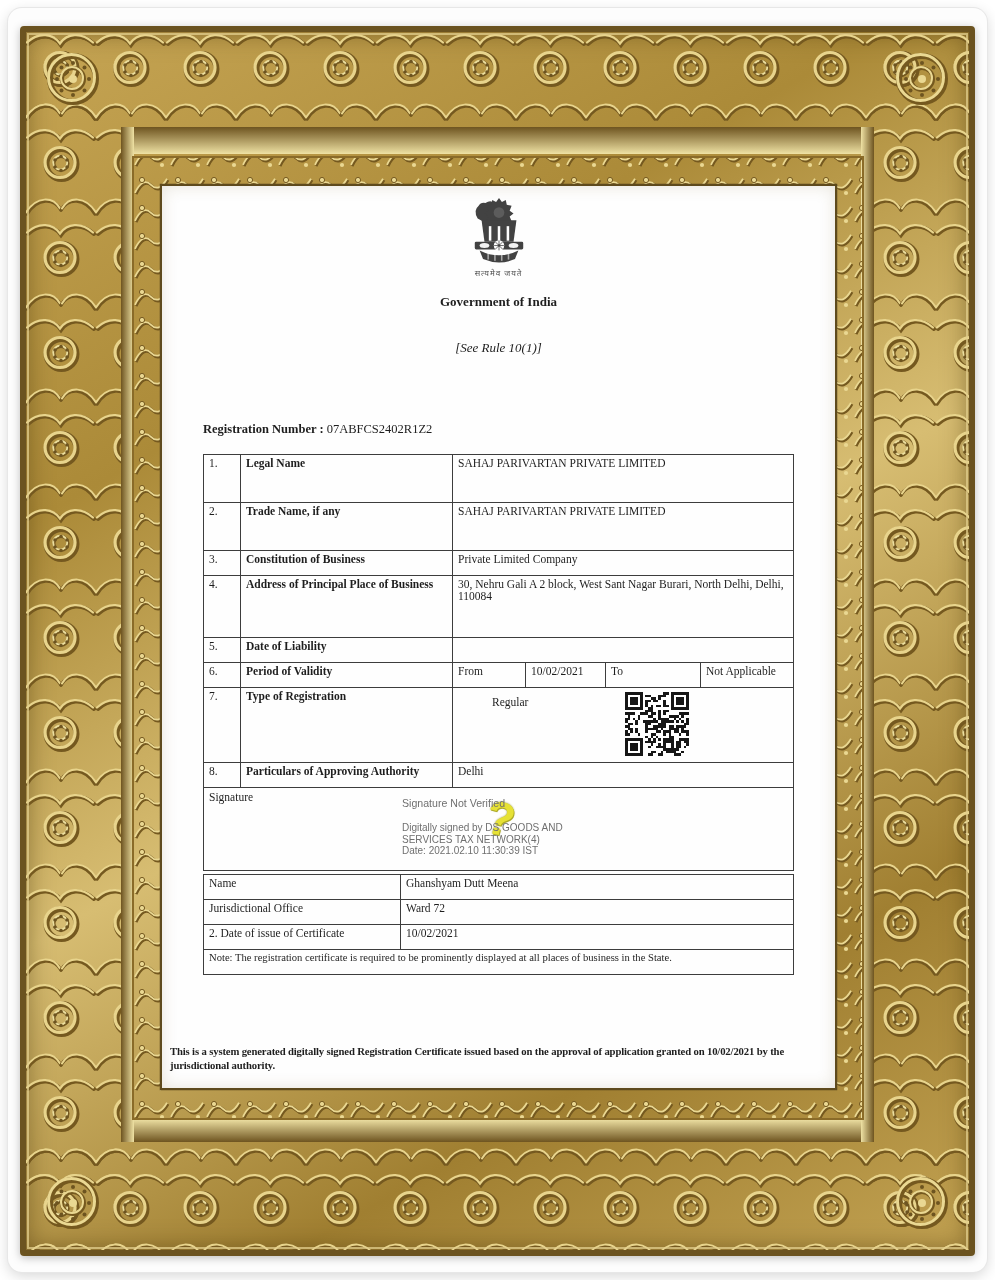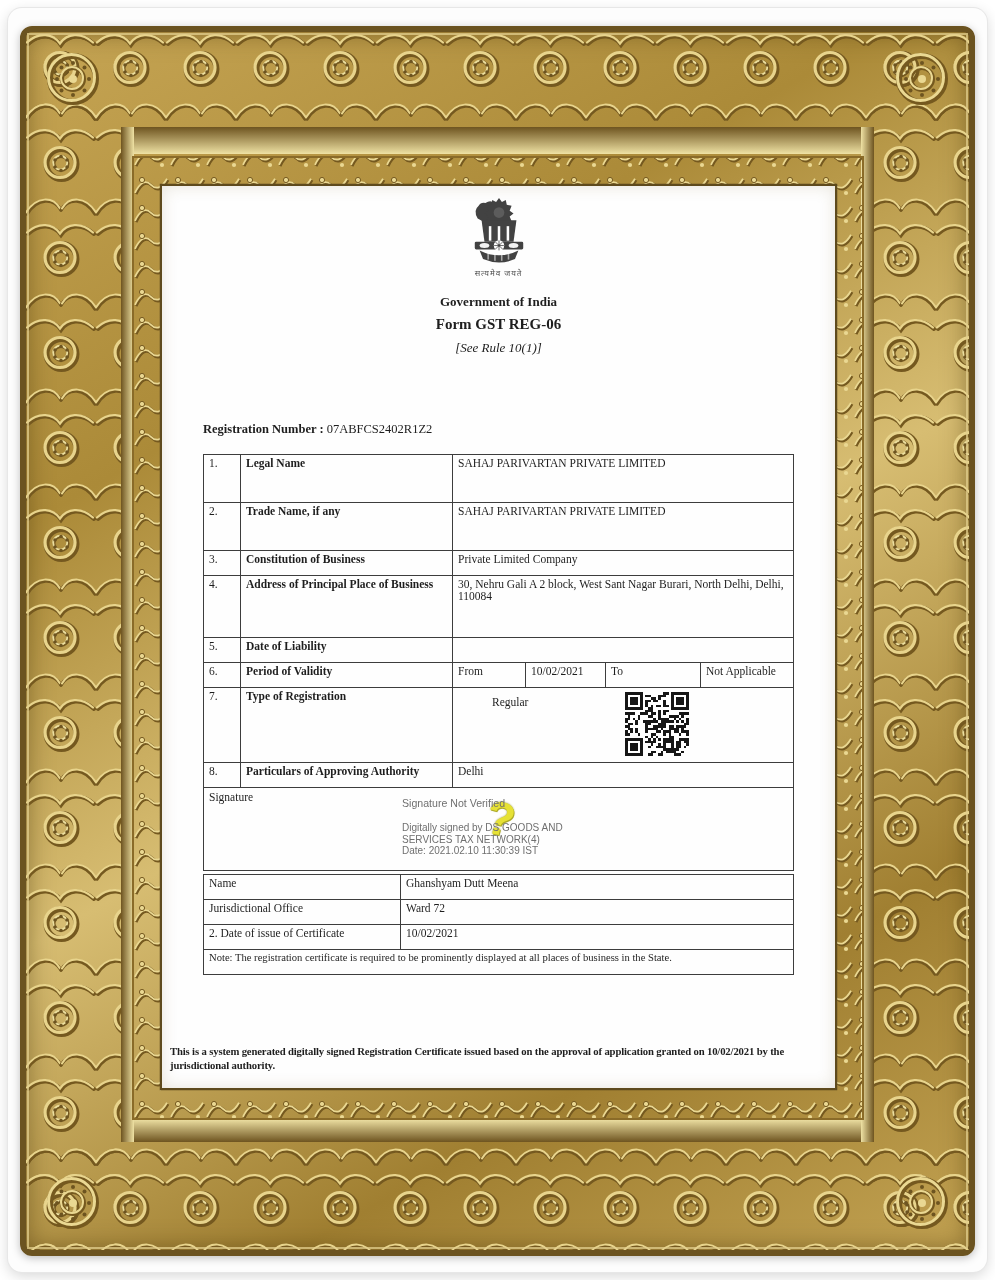--- a/index.html
+++ b/index.html
@@ -11,21 +11,21 @@
   }
   
   .photo{
     position:absolute;left:8px;top:8px;right:8px;bottom:8px;
     background:#fdfdfd;border-radius:14px;
     box-shadow:0 0 0 1px #e7e7e7, 0 4px 14px rgba(0,0,0,.16);
   }
   .frame{
     position:absolute;left:12px;top:18px;right:12px;bottom:16px;
     background:linear-gradient(150deg,#c6a554 0%,#ab8a38 28%,#d7bd72 52%,#a07f31 78%,#c2a252 100%);
-    border:6px solid #6b5320;border-radius:12px;
+    border:6px solid #6b5320;border-radius:4px;
     box-shadow:inset 0 0 26px rgba(70,50,5,.55), 0 2px 8px rgba(0,0,0,.25);
   }
   .orn{position:absolute;left:0;top:0;width:943px;height:1218px;display:block;}
   .paper{
     position:absolute;left:136px;top:154px;width:673px;height:902px;
     background:#fefefe;
     box-shadow:inset 0 0 16px rgba(110,85,25,.16);
   }
   
   .abs{position:absolute;}
@@ -189,21 +189,20 @@
           <rect x="20" y="57.5" width="1.6" height="7"></rect>
           <rect x="27" y="58.8" width="1.6" height="7"></rect>
           <rect x="34" y="58.8" width="1.6" height="7"></rect>
           <rect x="41" y="57.5" width="1.6" height="7"></rect>
         </g>
       </svg>
 
       <div class="abs ctr motto">सत्यमेव जयते</div>
 
       <div class="abs ctr h-gov">Government of India</div>
-      <div class="abs ctr h-form">Form GST REG-06</div>
       <div class="abs ctr h-rule">[See Rule 10(1)]</div>
 
       <div class="abs regnum">
         <span class="lbl">Registration Number :</span>
         <span>07ABFCS2402R1Z2</span>
       </div>
 
       <table class="abs t1">
         <colgroup>
           <col style="width:37px">

